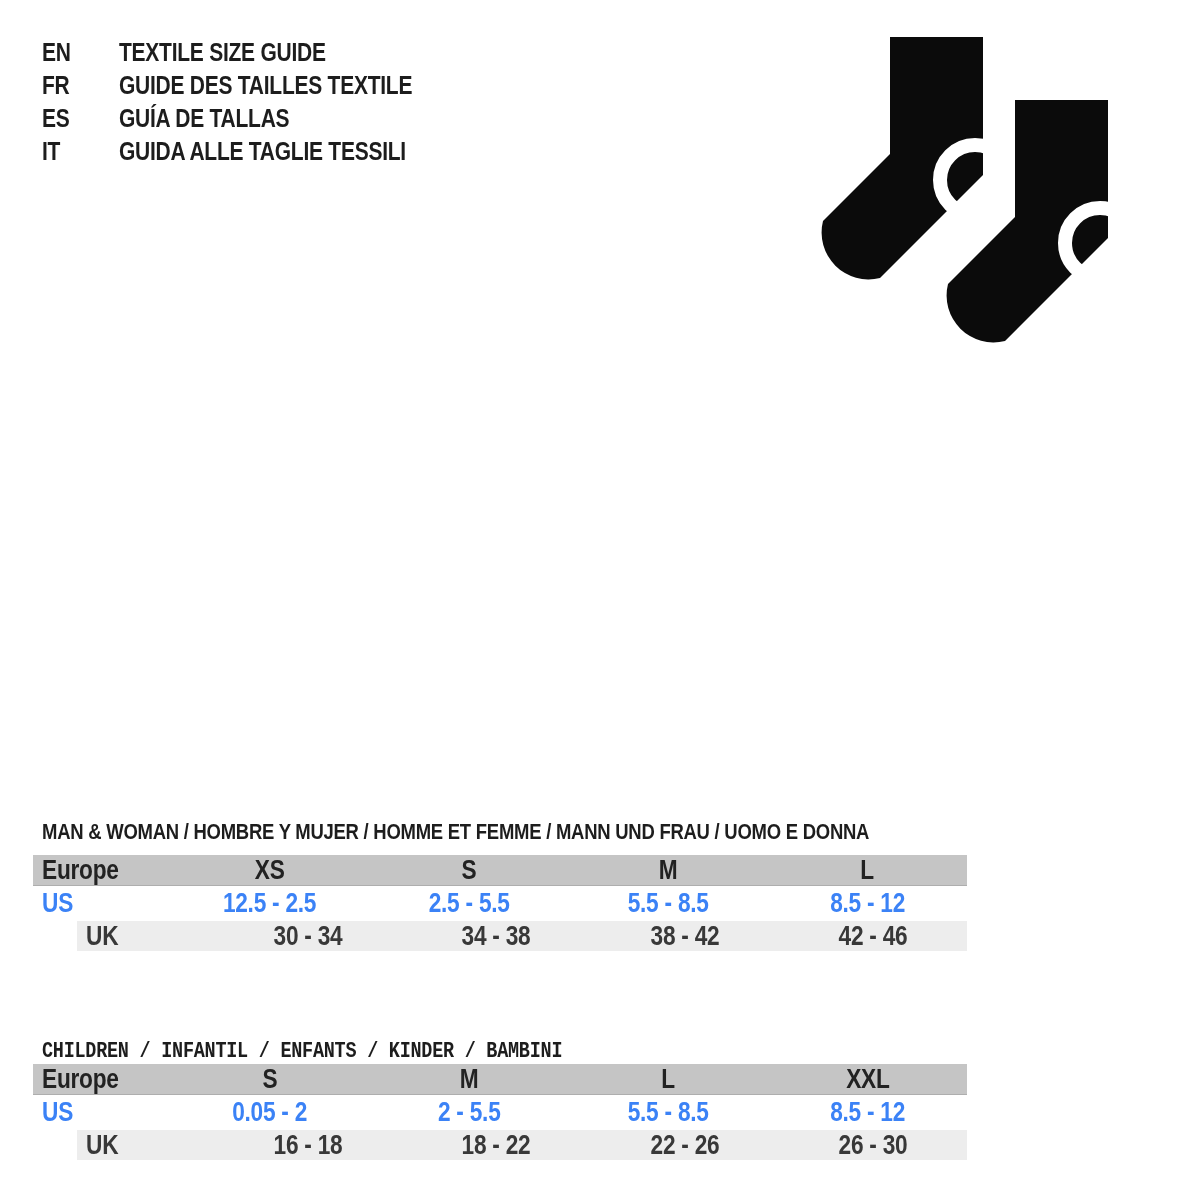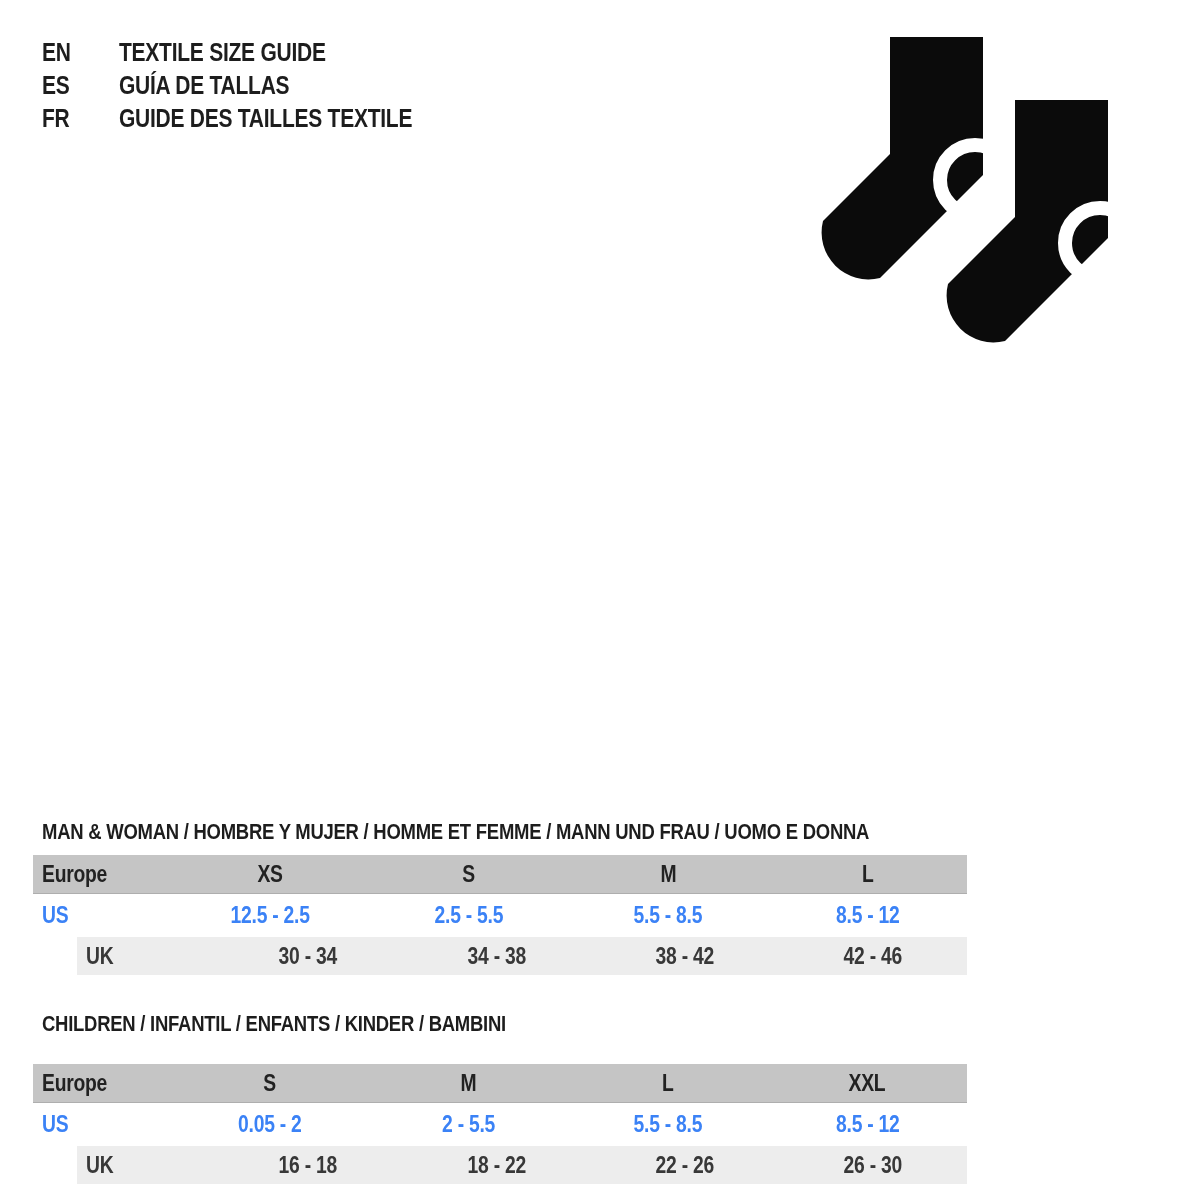--- a/index.html
+++ b/index.html
@@ -16,48 +16,52 @@
   .lang-row{display:flex;height:33px;align-items:center;font-size:25px;}
   .lang-code{width:77px;flex:0 0 77px;}
   .product-line{position:absolute;left:42px;top:224px;font-size:24px;}
 
   
   .socks-icon{position:absolute;left:810px;top:30px;width:310px;height:330px;}
 
   
   .table-title{position:absolute;left:42px;font-size:22px;line-height:24px;}
   .title-1{top:820px;}
-  .title-2{top:1012px;}
+  .title-2{top:1040px;font-family:Liberation Mono, monospace;}
   .size-table{position:absolute;left:33px;width:934px;}
   .table-1{top:855px;}
   .table-2{top:1064px;}
-  .trow{display:grid;grid-template-columns:137px repeat(4,1fr);height:38px;margin-bottom:3px;align-items:center;font-size:23px;}
+  .trow{display:grid;grid-template-columns:137px repeat(4,1fr);height:30px;margin-bottom:3px;align-items:center;font-size:27px;}
   .trow.thead{background:#c5c5c5;box-shadow:0 1px 0 #aeaeae;color:#222;}
   .trow.r-even{background:#ffffff;color:#3b82f6;}
   .trow.r-odd{background:#ededed;color:#383838;margin-left:44px;}
   .tcell{text-align:center;overflow:visible;}
   .tcell.first{text-align:left;padding-left:9px;}
 </style>
 </head>
 <body>
 
 <div class="canvas">
 
   <div class="lang-block">
     <div class="lang-row">
       <span class="lang-code"><span class="cond">EN</span></span>
       <span class="cond">TEXTILE SIZE GUIDE</span>
     </div>
     <div class="lang-row">
+      <span class="lang-code"><span class="cond">FR</span></span>
+      <span class="cond">GUIDE DES TAILLES TEXTILE</span>
+    </div>
+    <div class="lang-row">
       <span class="lang-code"><span class="cond">ES</span></span>
       <span class="cond">GUÍA DE TALLAS</span>
     </div>
     <div class="lang-row">
-      <span class="lang-code"><span class="cond">FR</span></span>
-      <span class="cond">GUIDE DES TAILLES TEXTILE</span>
+      <span class="lang-code"><span class="cond">IT</span></span>
+      <span class="cond">GUIDA ALLE TAGLIE TESSILI</span>
     </div>
   </div>
 
 
   <svg class="socks-icon" viewBox="0 0 310 330" xmlns="http://www.w3.org/2000/svg" aria-hidden="true">
     <g id="sock-shape">
       <path d="M80,7 H173 V145 L70,248 A47,47 0 0 1 13,191 L80,124 Z" fill="#0b0b0b"></path>
       <circle cx="165" cy="150" r="35" fill="none" stroke="#ffffff" stroke-width="14"></circle>
     </g>
     <use href="#sock-shape" transform="translate(125,63)"></use>

